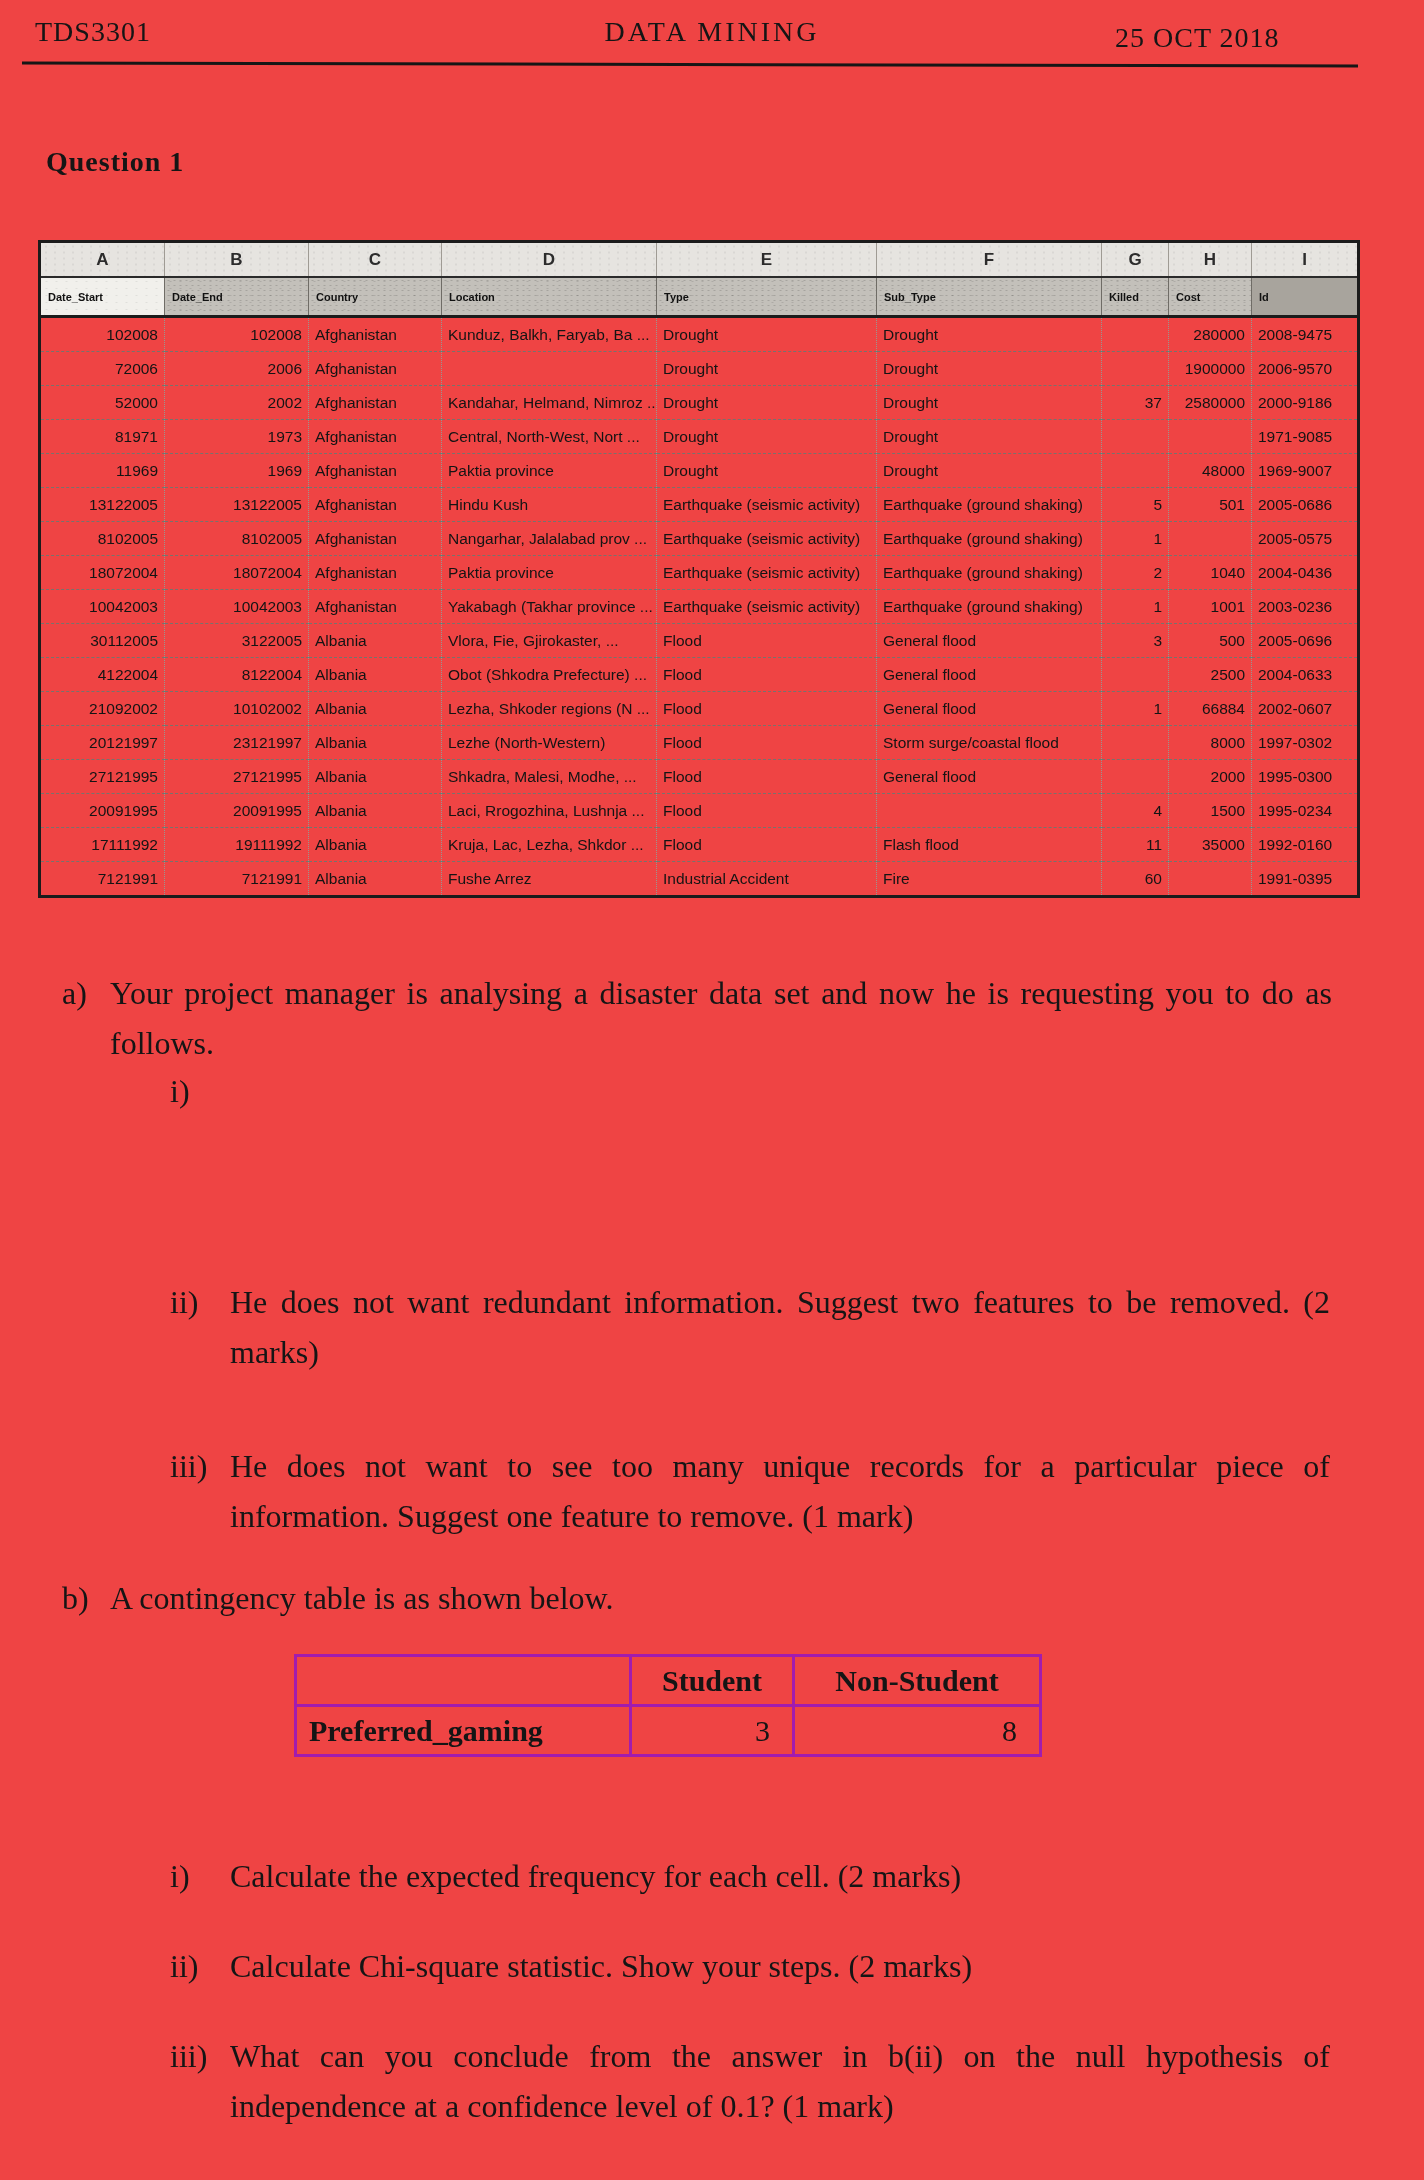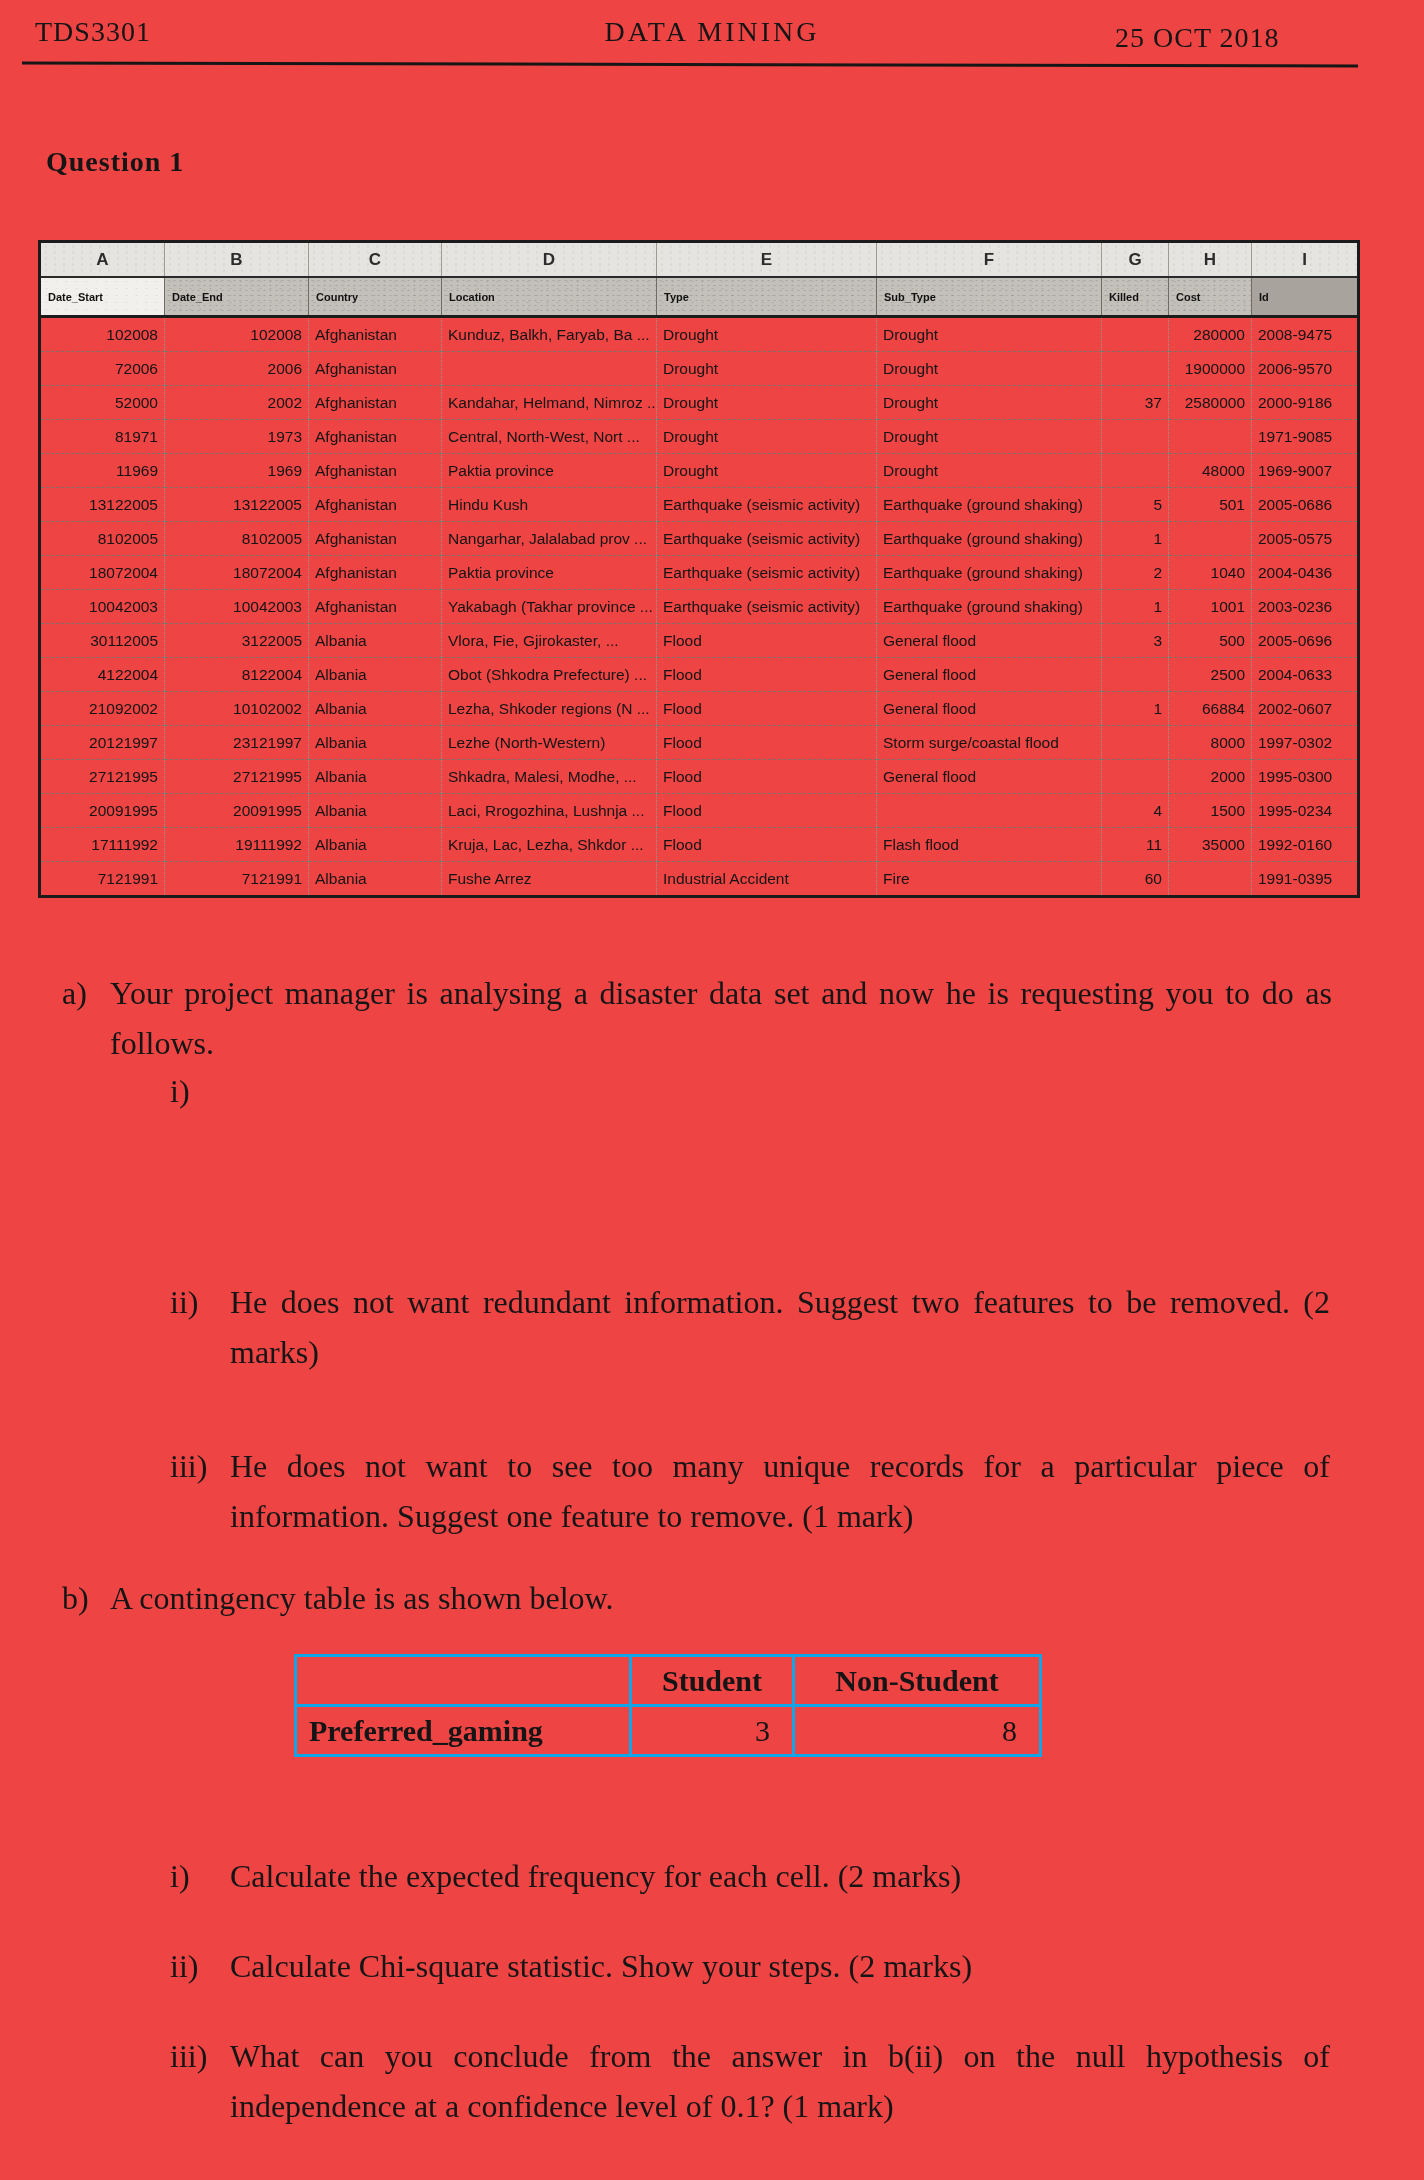--- a/index.html
+++ b/index.html
@@ -74,21 +74,21 @@
   .blk-bi{top:1851px}
   .blk-bii{top:1941px}
   .blk-biii{top:2031px}
 
   
   .ct{
     position:absolute;left:294px;top:1654px;
     border-collapse:collapse;
     font-size:30px;
   }
-  .ct th,.ct td{border:3px solid #0ea5e9;height:47px;}
+  .ct th,.ct td{border:3px solid #a21caf;height:47px;}
   .ct th{font-weight:bold;text-align:center;padding:0 16px;}
   .ct th:first-child{width:300px;}
   .ct th:nth-child(2){width:128px;}
   .ct th:nth-child(3){width:212px;}
   .ct td.rowlab{font-weight:bold;text-align:left;padding:0 10px 0 12px;}
   .ct td.ctnum{text-align:right;padding:0 22px 0 8px;}
 </style>
 </head>
 <body>
 

